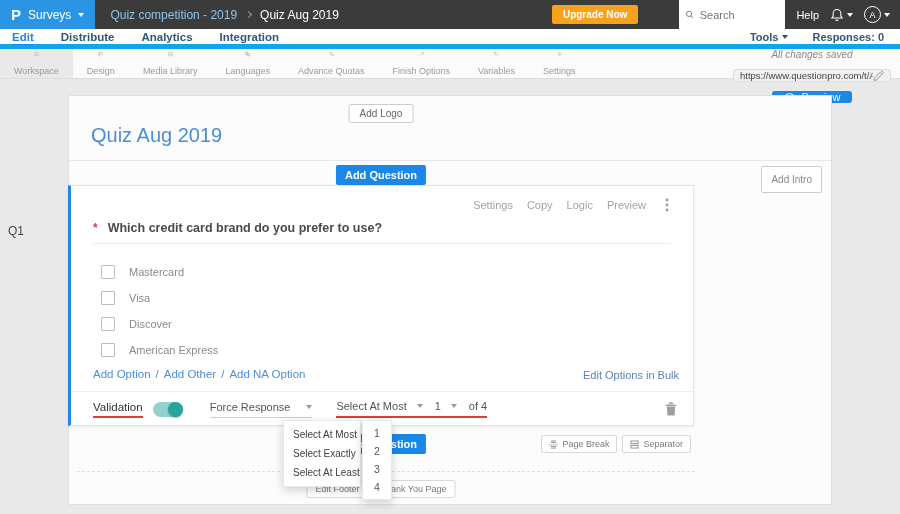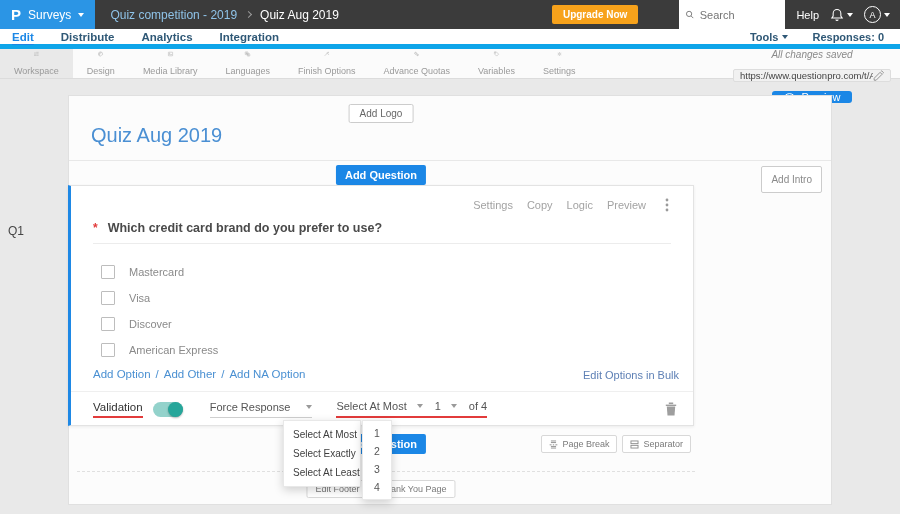--- a/index.html
+++ b/index.html
@@ -179,34 +179,34 @@
       <svg viewBox="0 0 20 20">
           <rect x="2.5" y="3" width="9" height="9" rx="1"></rect>
           <rect x="9.5" y="9" width="8" height="8" rx="1"></rect>
           <path d="M5 10l2-5 2 5M5.7 8.5h2.6"></path>
           <path d="M12 12.5h3M13.5 12.5v3"></path>
         </svg>
       <span class="tlabel">Languages</span>
     </div>
     <div class="tool">
       <svg viewBox="0 0 20 20">
-          <line x1="4" y1="16" x2="12" y2="8"></line>
-          <rect x="11.2" y="5.8" width="3" height="3" transform="rotate(45 12.7 7.3)"></rect>
-          <path d="M16 3v3M14.5 4.5h3M17 10v2M16 11h2"></path>
-        </svg>
-      <span class="tlabel">Finish Options</span>
-    </div>
-    <div class="tool">
-      <svg viewBox="0 0 20 20">
           <circle cx="7" cy="7.5" r="3"></circle>
           <path d="M7 3v1.5M7 10.5V12M2.8 7.5h1.5M9.7 7.5h1.5"></path>
           <circle cx="13.5" cy="13" r="2.6"></circle>
           <path d="M13.5 9.5V11M13.5 15v1.5M10 13h1.4M15.6 13H17"></path>
         </svg>
       <span class="tlabel">Advance Quotas</span>
+    </div>
+    <div class="tool">
+      <svg viewBox="0 0 20 20">
+          <line x1="4" y1="16" x2="12" y2="8"></line>
+          <rect x="11.2" y="5.8" width="3" height="3" transform="rotate(45 12.7 7.3)"></rect>
+          <path d="M16 3v3M14.5 4.5h3M17 10v2M16 11h2"></path>
+        </svg>
+      <span class="tlabel">Finish Options</span>
     </div>
     <div class="tool">
       <svg viewBox="0 0 20 20">
           <path d="M3 3h6.5l7.5 7.5-6.5 6.5L3 9.5V3z"></path>
           <circle cx="6.5" cy="6.5" r="1.2"></circle>
         </svg>
       <span class="tlabel">Variables</span>
     </div>
     <div class="tool">
       <svg viewBox="0 0 20 20">

